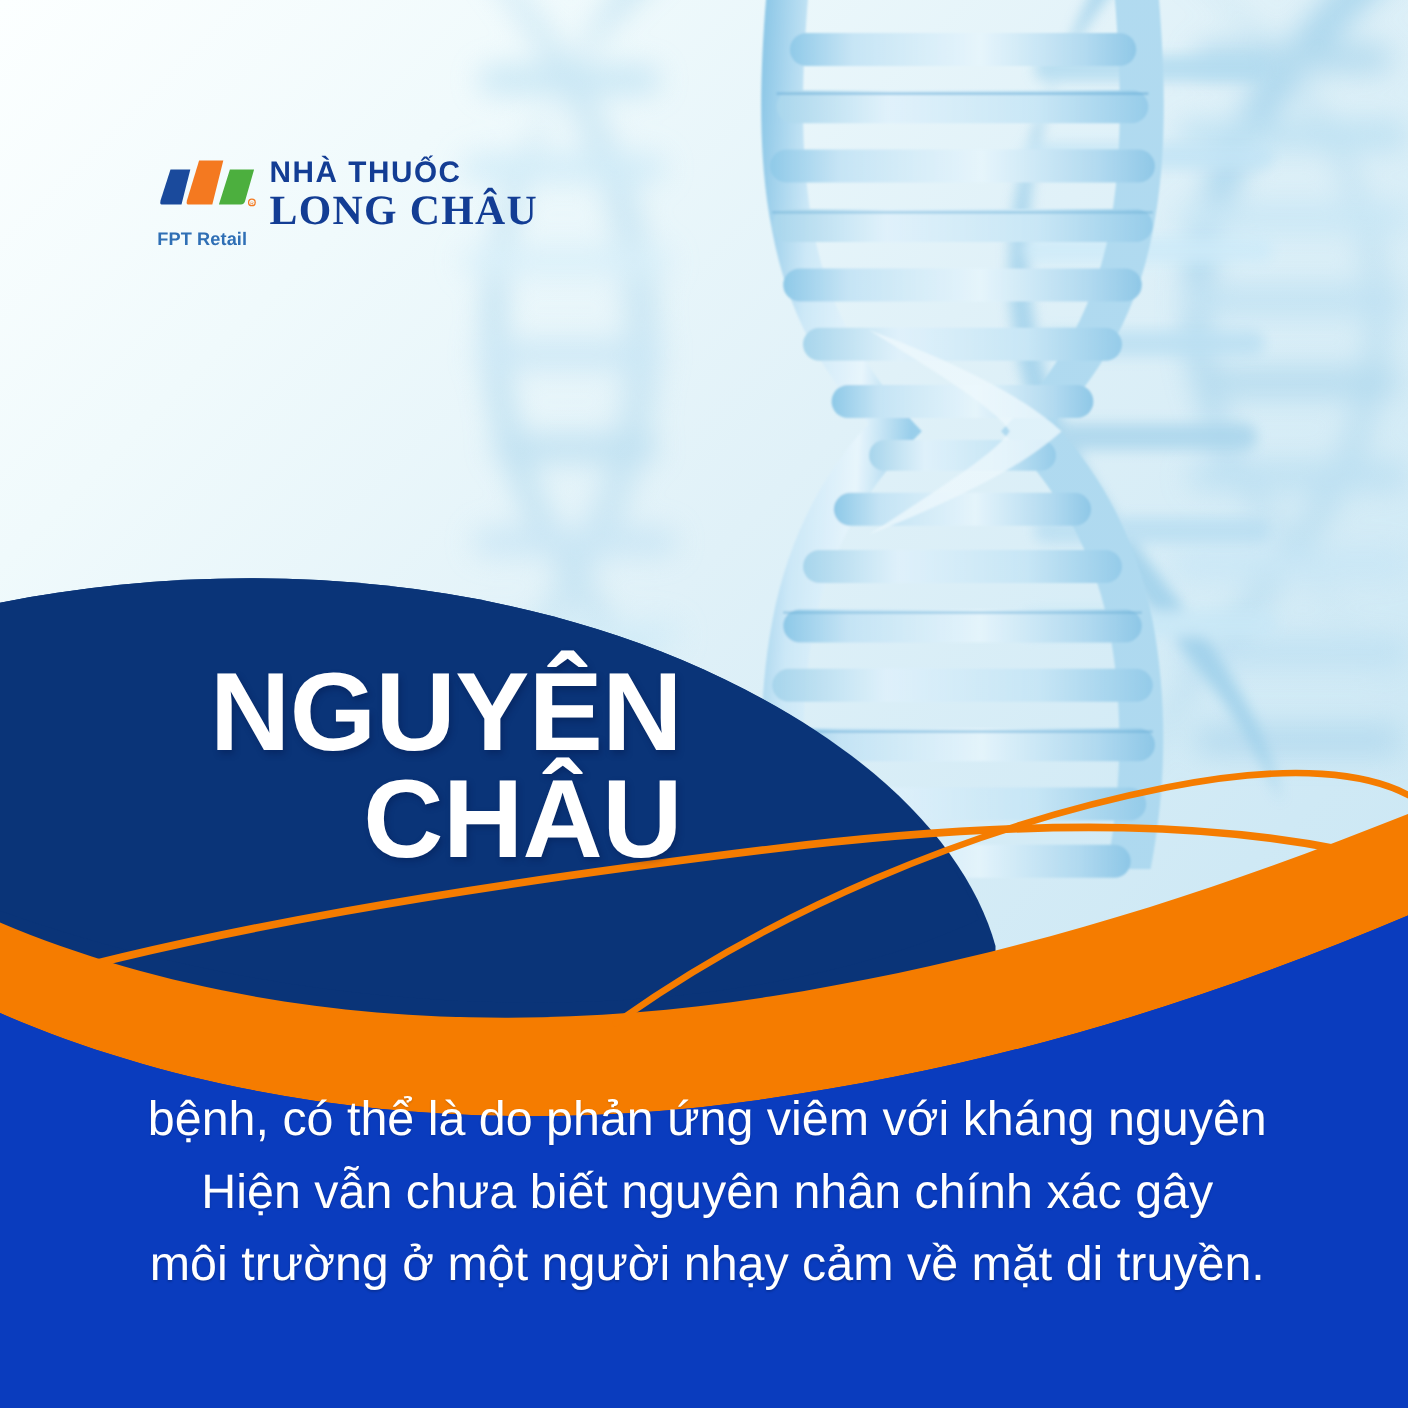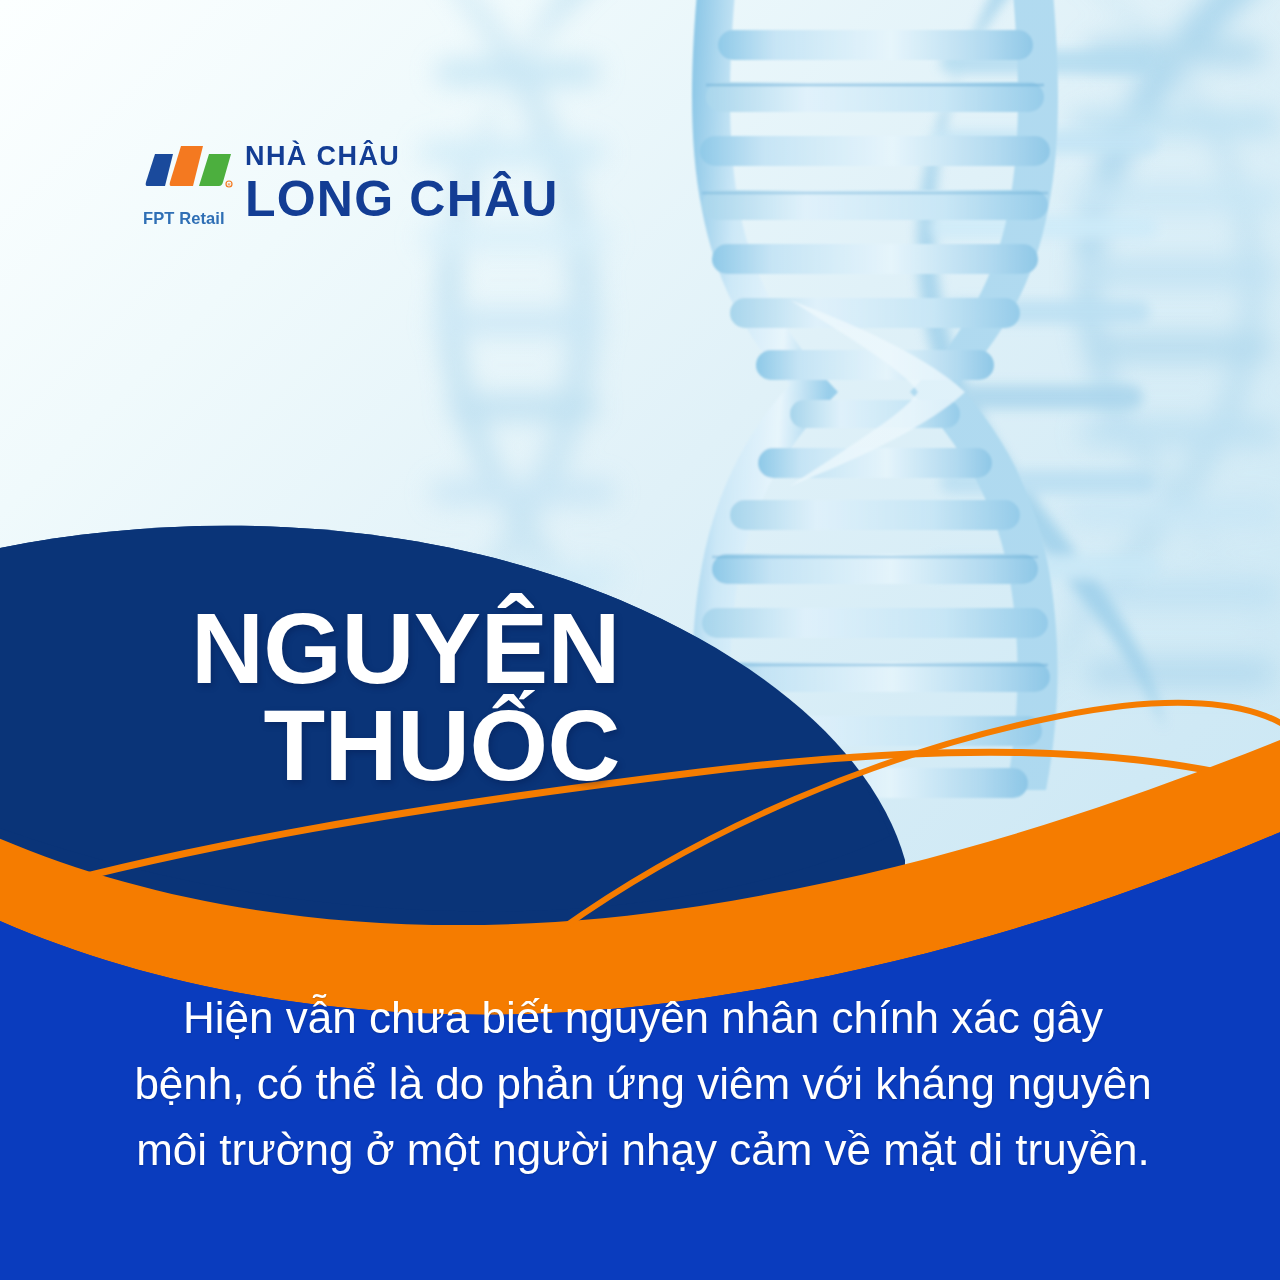--- a/index.html
+++ b/index.html
@@ -27,22 +27,22 @@
     position:absolute;left:0;top:50px;width:92px;
     font-size:16.5px;font-weight:700;color:#2f6fb5;letter-spacing:.1px;
     font-family:"Liberation Sans", sans-serif;line-height:1;margin-top:20px;
   }
   .brand-lines{padding-top:2px;}
   .brand-1{
     font-size:27px;font-weight:700;color:#133d94;letter-spacing:1.4px;
     line-height:1.05;font-family:"Liberation Sans", sans-serif;
   }
   .brand-2{
-    font-size:50px;font-weight:700;color:#133d94;letter-spacing:1.2px;
-    line-height:1.08;margin-top:2px;font-family:Liberation Sans, sans-serif;
+    font-size:38px;font-weight:700;color:#133d94;letter-spacing:1.2px;
+    line-height:1.08;margin-top:2px;font-family:Liberation Serif, serif;
   }
 
   
   .headline{
     position:absolute;left:0;top:600px;width:620px;z-index:45;
     text-align:right;color:#ffffff;
     font-family:"Liberation Sans", sans-serif;
     font-weight:700;font-size:101px;line-height:0.96;
     letter-spacing:-0.5px;
     text-shadow:2px 3px 6px rgba(0,20,70,.35);
@@ -254,29 +254,29 @@
       <svg width="92" height="52" viewBox="0 0 92 52" xmlns="http://www.w3.org/2000/svg">
         <path d="M12 14 L30 14 L22 46 L4 46 Q2 46 3 42 Z" fill="#1A4A9C"></path>
         <path d="M38 6 L60 6 L50 46 L28 46 Q26 46 27 42 Z" fill="#F47920"></path>
         <path d="M66 14 L88 14 L80 42 Q79 46 76 46 L56 46 Z" fill="#4CAF3E"></path>
         <circle cx="86" cy="44" r="3" fill="none" stroke="#F47920" stroke-width="1.2"></circle>
         <text x="86" y="46.4" font-size="4.4" fill="#F47920" text-anchor="middle" font-family="Liberation Sans, sans-serif">R</text>
       </svg>
       <div class="fpt-retail">FPT Retail</div>
     </div>
     <div class="brand-lines">
-      <div class="brand-1">NHÀ CHÂU</div>
+      <div class="brand-1">NHÀ THUỐC</div>
       <div class="brand-2">LONG CHÂU</div>
     </div>
   </div>
 
   <div class="headline">
     <span class="l1">NGUYÊN</span>
-    <span class="l2">THUỐC</span>
+    <span class="l2">CHÂU</span>
   </div>
 
   <div class="body-copy">
+    <span>bệnh, có thể là do phản ứng viêm với kháng nguyên</span>
     <span>Hiện vẫn chưa biết nguyên nhân chính xác gây</span>
-    <span>bệnh, có thể là do phản ứng viêm với kháng nguyên</span>
     <span>môi trường ở một người nhạy cảm về mặt di truyền.</span>
   </div>
 
 </div>
 
 </body></html>

